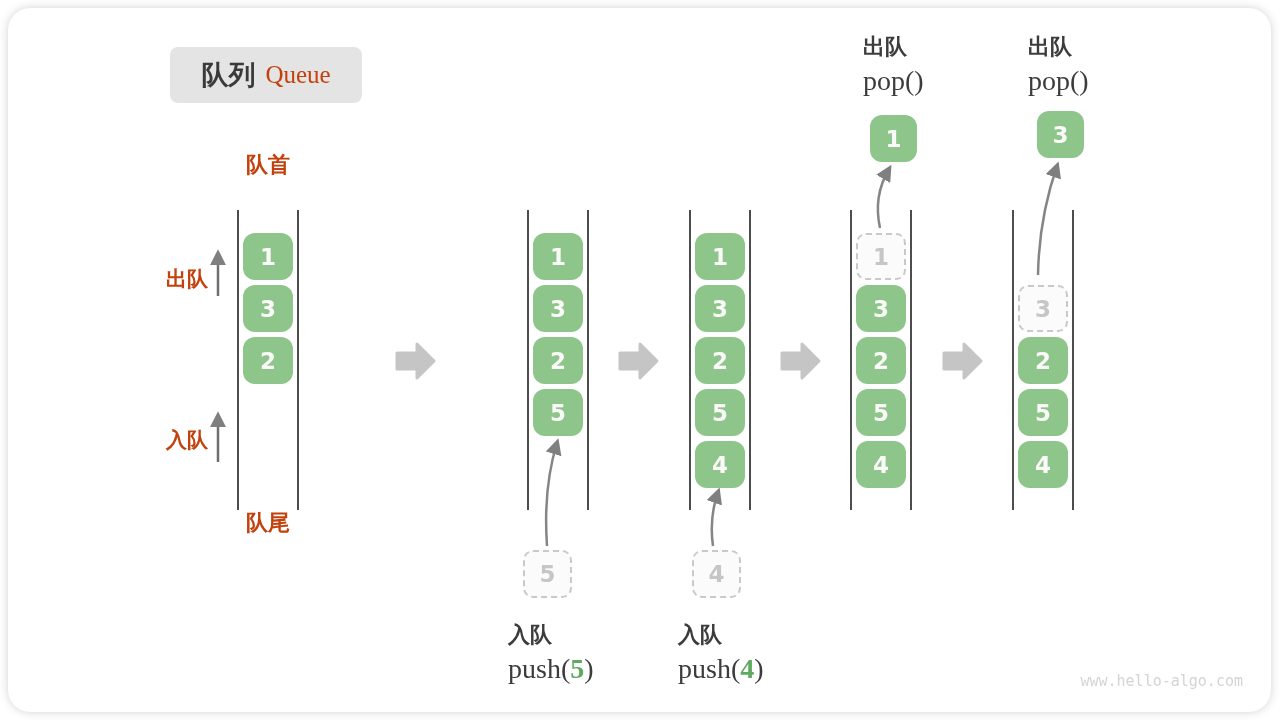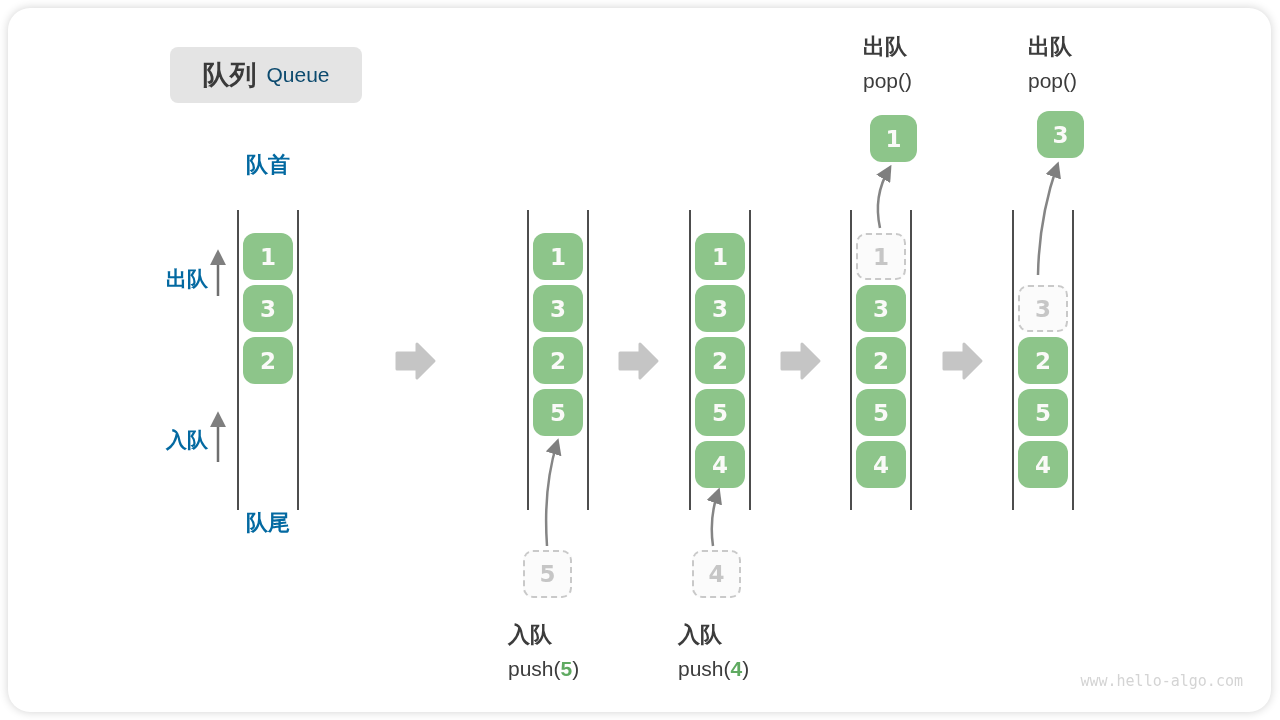--- a/index.html
+++ b/index.html
@@ -3,24 +3,24 @@
 <meta charset="utf-8">
 <style>
   html,body{margin:0;padding:0;background:#ffffff;}
   .page{position:relative;width:1280px;height:720px;font-family:"DejaVu Sans","Liberation Sans",sans-serif;overflow:hidden;}
   .card{position:absolute;left:8px;top:8px;width:1263px;height:704px;background:#ffffff;border-radius:22px;box-shadow:0 0 10px rgba(0,0,0,0.18);}
   .abs{position:absolute;}
 
   
   .title-box{position:absolute;left:170px;top:47px;width:192px;height:56px;background:#e4e4e4;border-radius:8px;display:flex;align-items:center;justify-content:center;gap:10px;}
   .title-zh{font-size:27px;font-weight:bold;color:#3a3a3a;}
-  .title-en{font-family:Liberation Sans, sans-serif;font-size:21px;color:#0c4a6e;}
+  .title-en{font-family:Liberation Serif, serif;font-size:25px;color:#c2410c;}
 
   
-  .lbl{color:#0369a1;font-weight:bold;}
+  .lbl{color:#c2410c;font-weight:bold;}
   .front-label{left:237px;top:150px;width:62px;text-align:center;font-size:22px;}
   .rear-label{left:237px;top:508px;width:62px;text-align:center;font-size:22px;}
   .deq-side{left:152px;top:265px;width:56px;text-align:right;font-size:21px;}
   .enq-side{left:152px;top:426px;width:56px;text-align:right;font-size:21px;}
 
   
   .queue{position:absolute;top:210px;width:62px;height:300px;border-left:2px solid #4d4d4d;border-right:2px solid #4d4d4d;box-sizing:border-box;}
   .q1{left:237px;} .q2{left:527px;} .q3{left:689px;} .q4{left:850px;} .q5{left:1012px;}
   .cell{position:absolute;left:4px;width:50px;height:47px;border-radius:12px;background:#8dc58a;color:#fafaf8;font-size:23px;font-weight:bold;display:flex;align-items:center;justify-content:center;}
   .slot0{top:23px;} .slot1{top:75px;} .slot2{top:127px;} .slot3{top:179px;} .slot4{top:231px;}
@@ -30,21 +30,21 @@
   .incoming{position:absolute;width:45px;height:44px;border:2px dashed #c9c9c9;border-radius:10px;background:#fbfbfb;color:#c6c6c6;font-size:23px;font-weight:bold;display:flex;align-items:center;justify-content:center;}
   .in5{left:523px;top:550px;} .in4{left:692px;top:550px;}
 
   
   .popped{position:absolute;width:47px;height:47px;border-radius:12px;background:#8dc58a;color:#fafaf8;font-size:23px;font-weight:bold;display:flex;align-items:center;justify-content:center;}
   .pop1{left:870px;top:115px;} .pop2{left:1037px;top:111px;}
 
   
   .op{position:absolute;color:#3c3c3c;}
   .op .zh{font-size:22px;font-weight:bold;line-height:34px;}
-  .op .code{font-family:Liberation Sans, sans-serif;font-size:21px;line-height:34px;color:#3c3c3c;}
+  .op .code{font-family:Liberation Serif, serif;font-size:28px;line-height:34px;color:#3c3c3c;}
   .op .code .arg{color:#5faa61;font-weight:bold;}
   .op-pop1{left:863px;top:30px;} .op-pop2{left:1028px;top:30px;}
   .op-push5{left:508px;top:618px;} .op-push4{left:678px;top:618px;}
 
   .watermark{position:absolute;right:37px;top:672px;font-family:"DejaVu Sans Mono","Liberation Mono",monospace;font-size:15px;color:#d4d4d4;margin-left:20px;}
 
   svg.overlay{position:absolute;left:0;top:0;width:1280px;height:720px;pointer-events:none;}
 </style>
 </head>
 <body>

